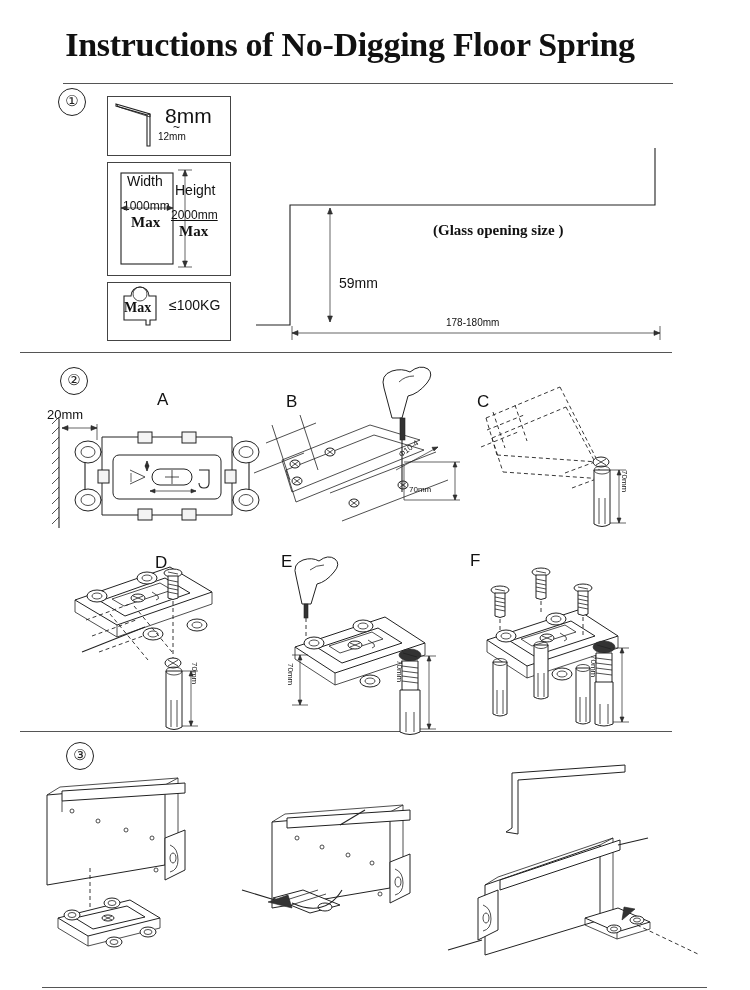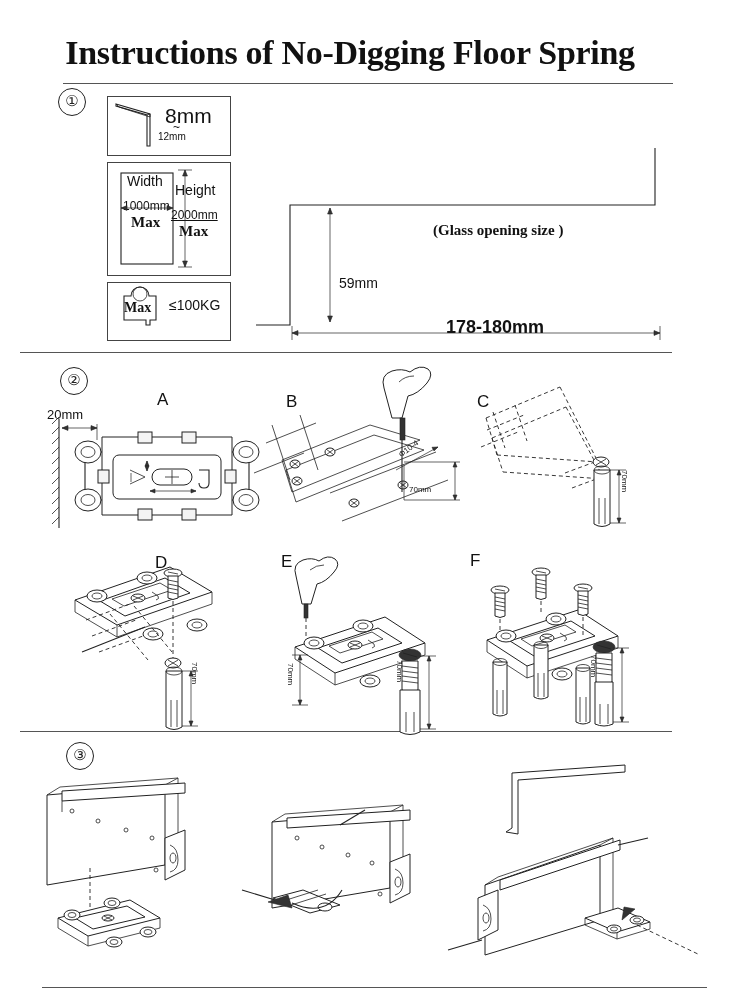--- a/index.html
+++ b/index.html
@@ -16,21 +16,21 @@
     overflow: hidden;
   }
   .page {
     position: absolute;
     inset: 0;
   }
 
   
   .title {
     position: absolute;
-    top: 34px;
+    top: 26px;
     left: 0;
     width: 700px;
     text-align: center;
     font-family: "Liberation Serif", serif;
     font-weight: bold;
     font-size: 34px;
     letter-spacing: -0.3px;
     color: #111;
     white-space: nowrap;
   }
@@ -102,21 +102,21 @@
   #wt-kg  { left: 169px; top: 297px; font-size: 14px; }
 
   
   #glass-open {
     left: 433px; top: 222px;
     font-family: "Liberation Serif", serif;
     font-weight: bold;
     font-size: 15px;
   }
   #dim-59   { left: 339px; top: 251px; font-size: 14px; margin-top: 24px; }
-  #dim-178  { left: 446px; top: 317px; font-size: 18px; font-weight: bold; }
+  #dim-178  { left: 446px; top: 317px; font-size: 10px; }
 
   
   .step-letter {
     position: absolute;
     font-family: "Liberation Sans", sans-serif;
     font-size: 17px;
     color: #111;
   }
   #ltr-A { left: 157px; top: 390px; }
   #ltr-B { left: 286px; top: 392px; }

